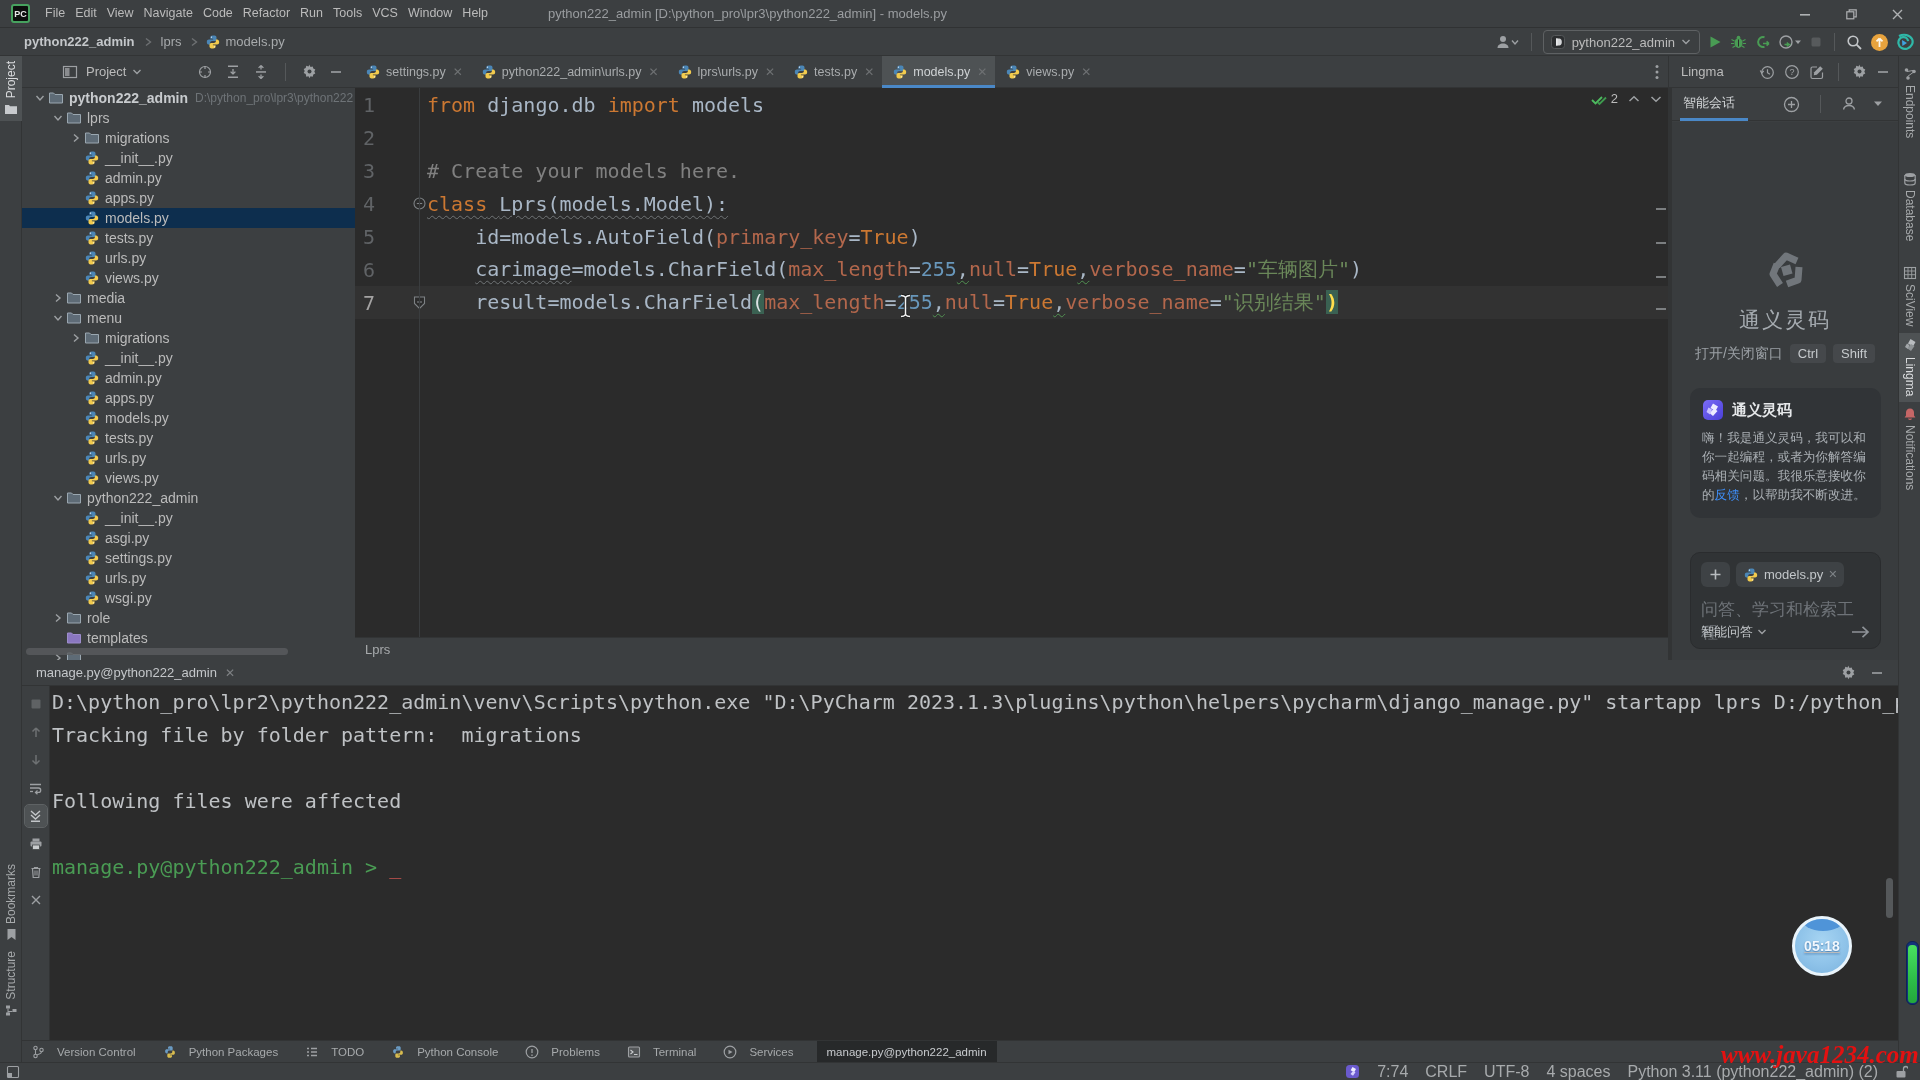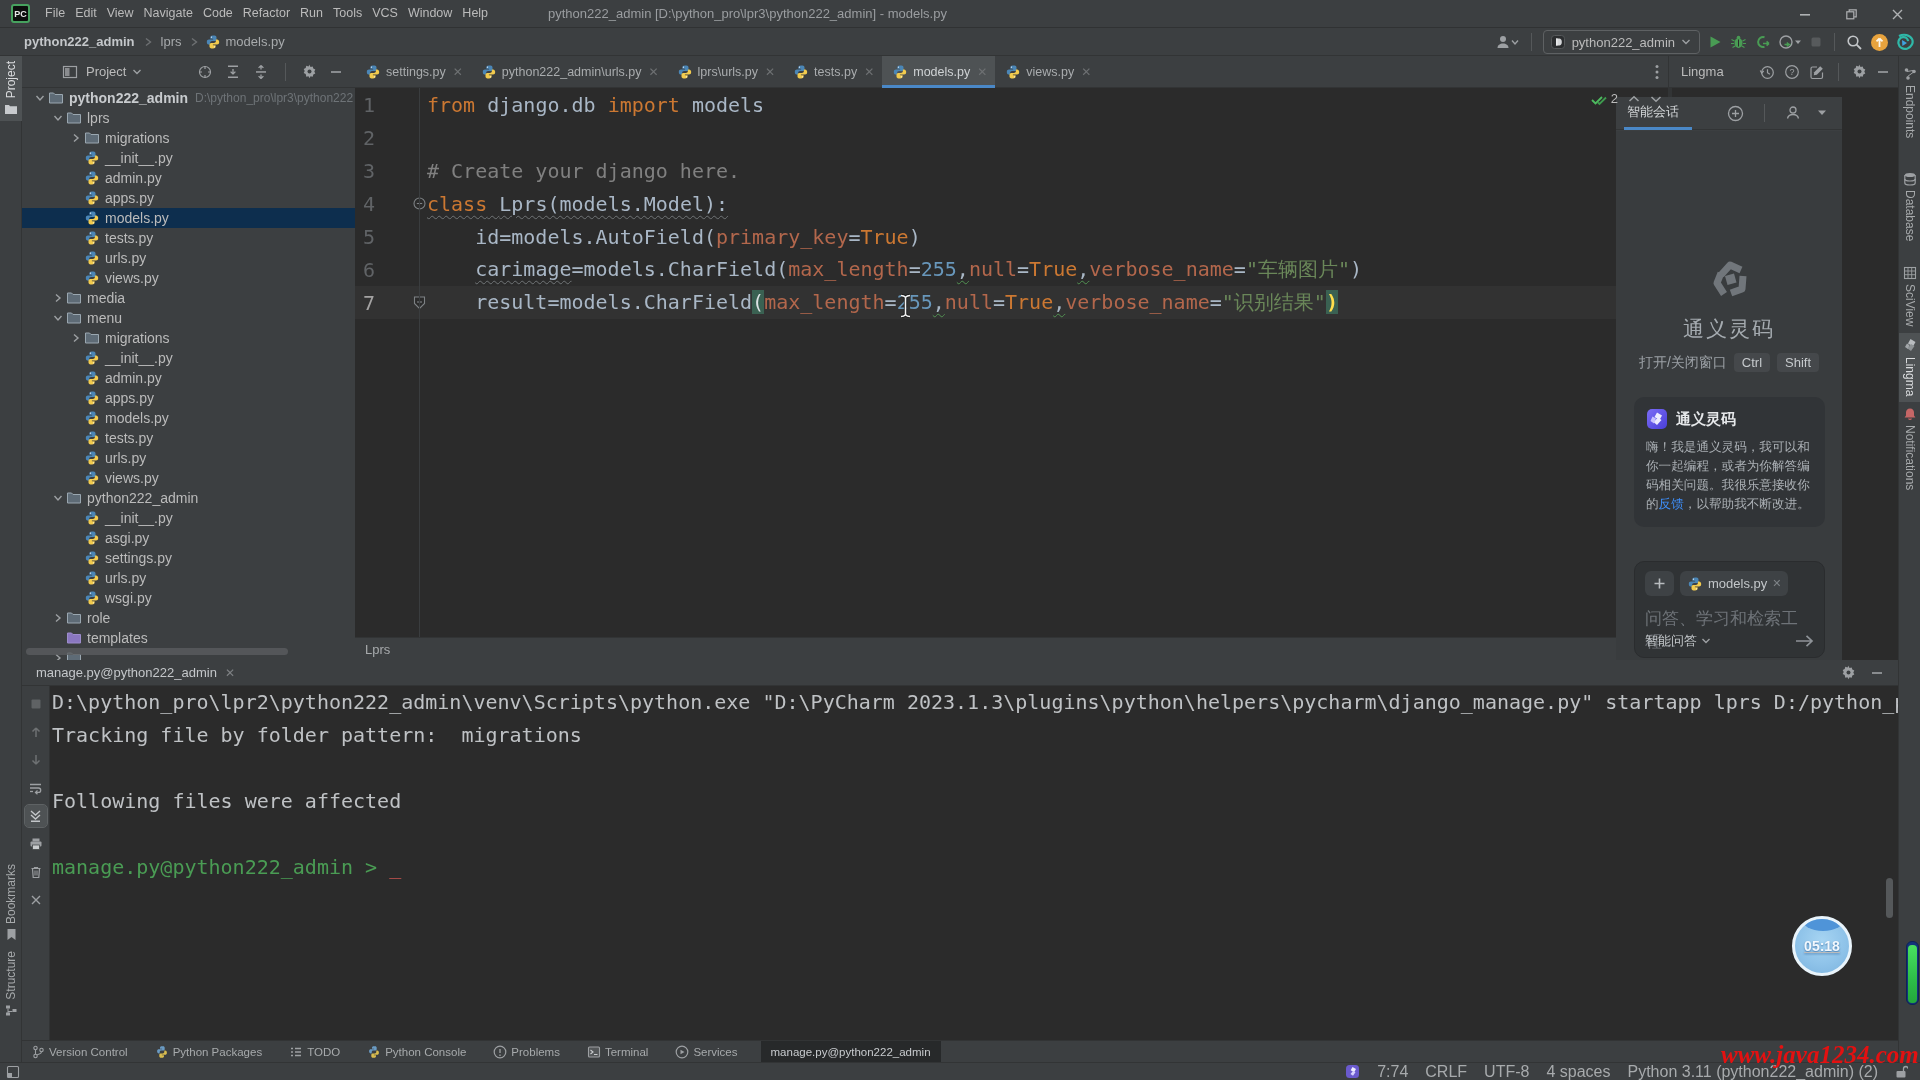--- a/index.html
+++ b/index.html
@@ -84,21 +84,21 @@
   #inspect-widget { position:absolute; right:6px; top:3px; display:flex; align-items:center; gap:10px; z-index:3; }
   #inspect-widget .insp-count { font-size:13px; color:#BBBBBB; margin-left:-6px; }
   #error-stripe { position:absolute; right:0; top:0; width:13px; height:549px; }
   #error-stripe .estripe-mark { position:absolute; left:1px; width:10px; height:2px; background:#8A8D8F; opacity:.85; }
 
   #editor-breadcrumb { position:absolute; left:355px; top:637px; width:1313px; height:23px; background:#3C3F41; border-top:1px solid #323435; display:flex; align-items:center; }
   #editor-breadcrumb span { font-size:13px; color:#A7AAAC; margin-left:10px; }
 
   
   #splitter { position:absolute; left:1668px; top:88px; width:4px; height:572px; background:#323435; }
-  #lingma-panel { position:absolute; left:1616px; top:88px; width:226px; height:572px; background:#3C3F41; overflow:hidden;margin-top:9px; }
+  #lingma-panel { position:absolute; left:1672px; top:88px; width:226px; height:572px; background:#3C3F41; overflow:hidden; }
   #lingma-tabs { height:33px; display:flex; align-items:center; border-bottom:1px solid #323435; position:relative; }
   #lingma-tab-label { font-size:13px; color:#D2D5D7; margin-left:11px; padding-bottom:2px; }
   #lingma-tabs::after { content:""; position:absolute; left:8px; top:30px; width:68px; height:3px; background:#4A88C7; }
   #lingma-tabs .lt-icons { margin-left:auto; display:flex; align-items:center; gap:16px; padding-right:15px; }
   #lingma-body { position:absolute; left:0; top:34px; width:226px; height:538px; background:#393C3E; }
   #lingma-logo-big { position:absolute; left:91px; top:126px; }
   #lingma-title { position:absolute; left:0; top:184px; width:226px; text-align:center; font-size:21px; color:#A5ABB0; letter-spacing:2px; }
   #lingma-shortcut { position:absolute; left:0; top:222px; width:226px; display:flex; align-items:center; justify-content:center; gap:7px; }
   #lingma-shortcut .sc-text { font-size:14px; color:#9CA1A6; }
   .key-chip { background:#45484B; border-radius:4px; font-size:13px; color:#C6CACD; padding:2px 8px; }
@@ -125,21 +125,21 @@
   #run-toolbar .rt-btn { width:22px; height:22px; display:flex; align-items:center; justify-content:center; border-radius:4px; }
   #run-toolbar .rt-btn.active { background:#4E5254; outline:1px solid #5E6264; }
   #console { position:absolute; left:50px; top:686px; width:1848px; height:354px; background:#2B2B2B; overflow:hidden; }
   #console .console-line { font-family:"DejaVu Sans Mono", monospace; font-size:20px; line-height:33px; white-space:pre; color:#BFC2C5; padding-left:2px; }
   #console .console-line.green { color:#4A9C54; }
   #console .cursor { color:#C75450; }
   #console-scroll { position:absolute; left:1836px; top:192px; width:7px; height:40px; background:#55585A; border-radius:4px; }
 
   
   #bottom-bar { position:absolute; left:0; top:1040px; width:1920px; height:22px; background:#3C3F41; border-top:1px solid #323435; display:flex; align-items:center; padding-left:28px; gap:19px; }
-  .bb-item { display:flex; align-items:center; gap:4px; font-size:11.5px; color:#A7AAAC; height:22px; padding:0 4px; }
+  .bb-item { display:flex; align-items:center; gap:12px; font-size:11.5px; color:#A7AAAC; height:22px; padding:0 4px; }
   .bb-item.selected { background:#27292A; color:#C8CBCE; padding:0 10px; }
   #status-bar { position:absolute; left:0; top:1062px; width:1920px; height:18px; background:#3C3F41; border-top:1px solid #323435; display:flex; align-items:center; }
   #status-left { margin-left:6px; display:flex; align-items:center; }
   #status-right { margin-left:auto; display:flex; align-items:center; gap:17px; padding-right:12px; }
   #status-right .sb-item { font-size:16px; color:#A7AAAC; }
 
   
   #watermark { position:absolute; left:1721px; top:1041px; width:192px; font-family:"Liberation Serif", serif; font-style:italic; font-weight:bold; font-size:25px; color:#E31111; z-index:20; letter-spacing:0; }
   #rec-timer { position:absolute; left:1792px; top:916px; width:60px; height:60px; border-radius:50%; background:radial-gradient(circle at 50% 40%, #A6D4F2 0%, #8FC3E9 55%, #7AB2DE 100%); border:3px solid #E9F4FB; z-index:20; display:flex; align-items:center; justify-content:center; overflow:hidden;text-decoration:underline; }
   #rec-timer .timer-top { position:absolute; left:6px; top:-14px; width:44px; height:26px; border-radius:50%; background:#4F94D8; }
@@ -925,21 +925,21 @@
         <span class="code-text"><span class="tok-kw">from</span><span class="tok-txt"> django.db </span><span class="tok-kw">import</span><span class="tok-txt"> models</span></span>
       </div>
       <div class="code-line">
         <span class="gutter-num">2</span>
         <span class="gutter-fold"></span>
         <span class="code-text"></span>
       </div>
       <div class="code-line">
         <span class="gutter-num">3</span>
         <span class="gutter-fold"></span>
-        <span class="code-text"><span class="tok-com"># Create your django here.</span></span>
+        <span class="code-text"><span class="tok-com"># Create your models here.</span></span>
       </div>
       <div class="code-line">
         <span class="gutter-num">4</span>
         <span class="gutter-fold">
           <svg width="15" height="15" viewBox="0 0 15 15" fill="none">
             <circle cx="7.5" cy="7.5" r="5.5" stroke="#7E8285" stroke-width="1.1" fill="#2B2B2B"></circle>
             <path d="M4.8 7.5h5.4" stroke="#7E8285" stroke-width="1.1"></path>
           </svg>
         </span>
         <span class="code-text"><span class="tok-kw u-gray">class</span><span class="tok-txt u-gray"> </span><span class="tok-txt u-gray">Lprs(models.Model):</span></span>

